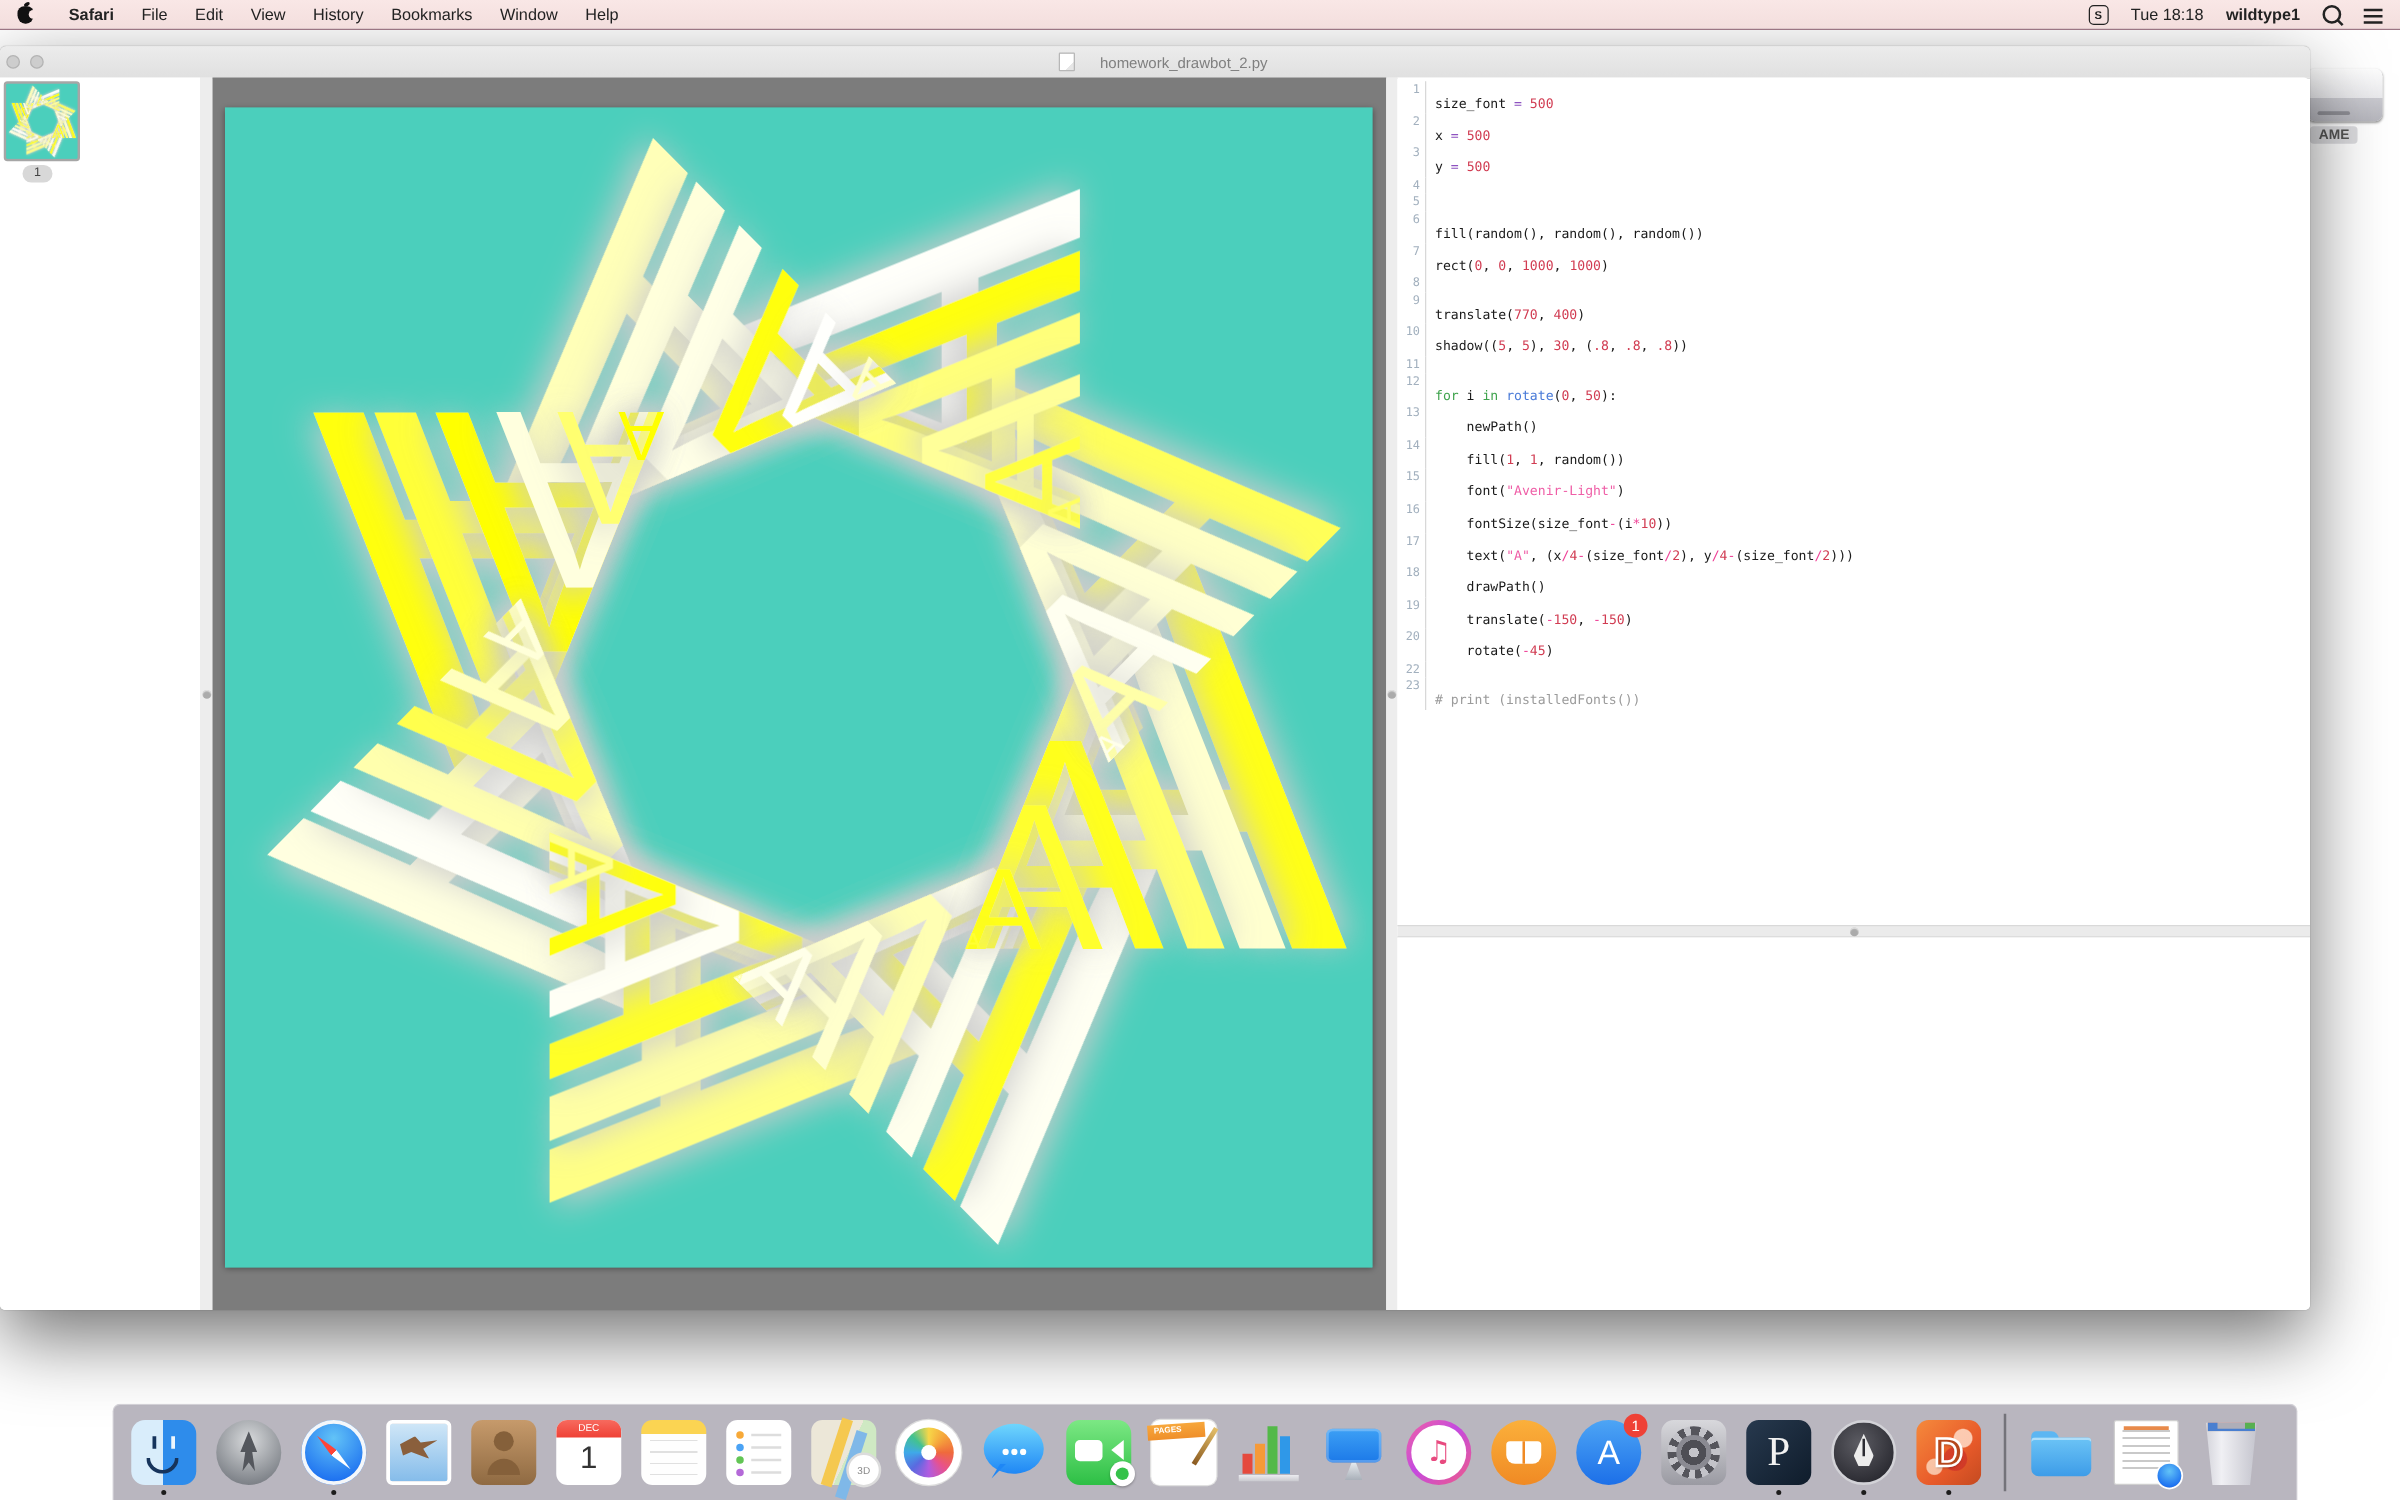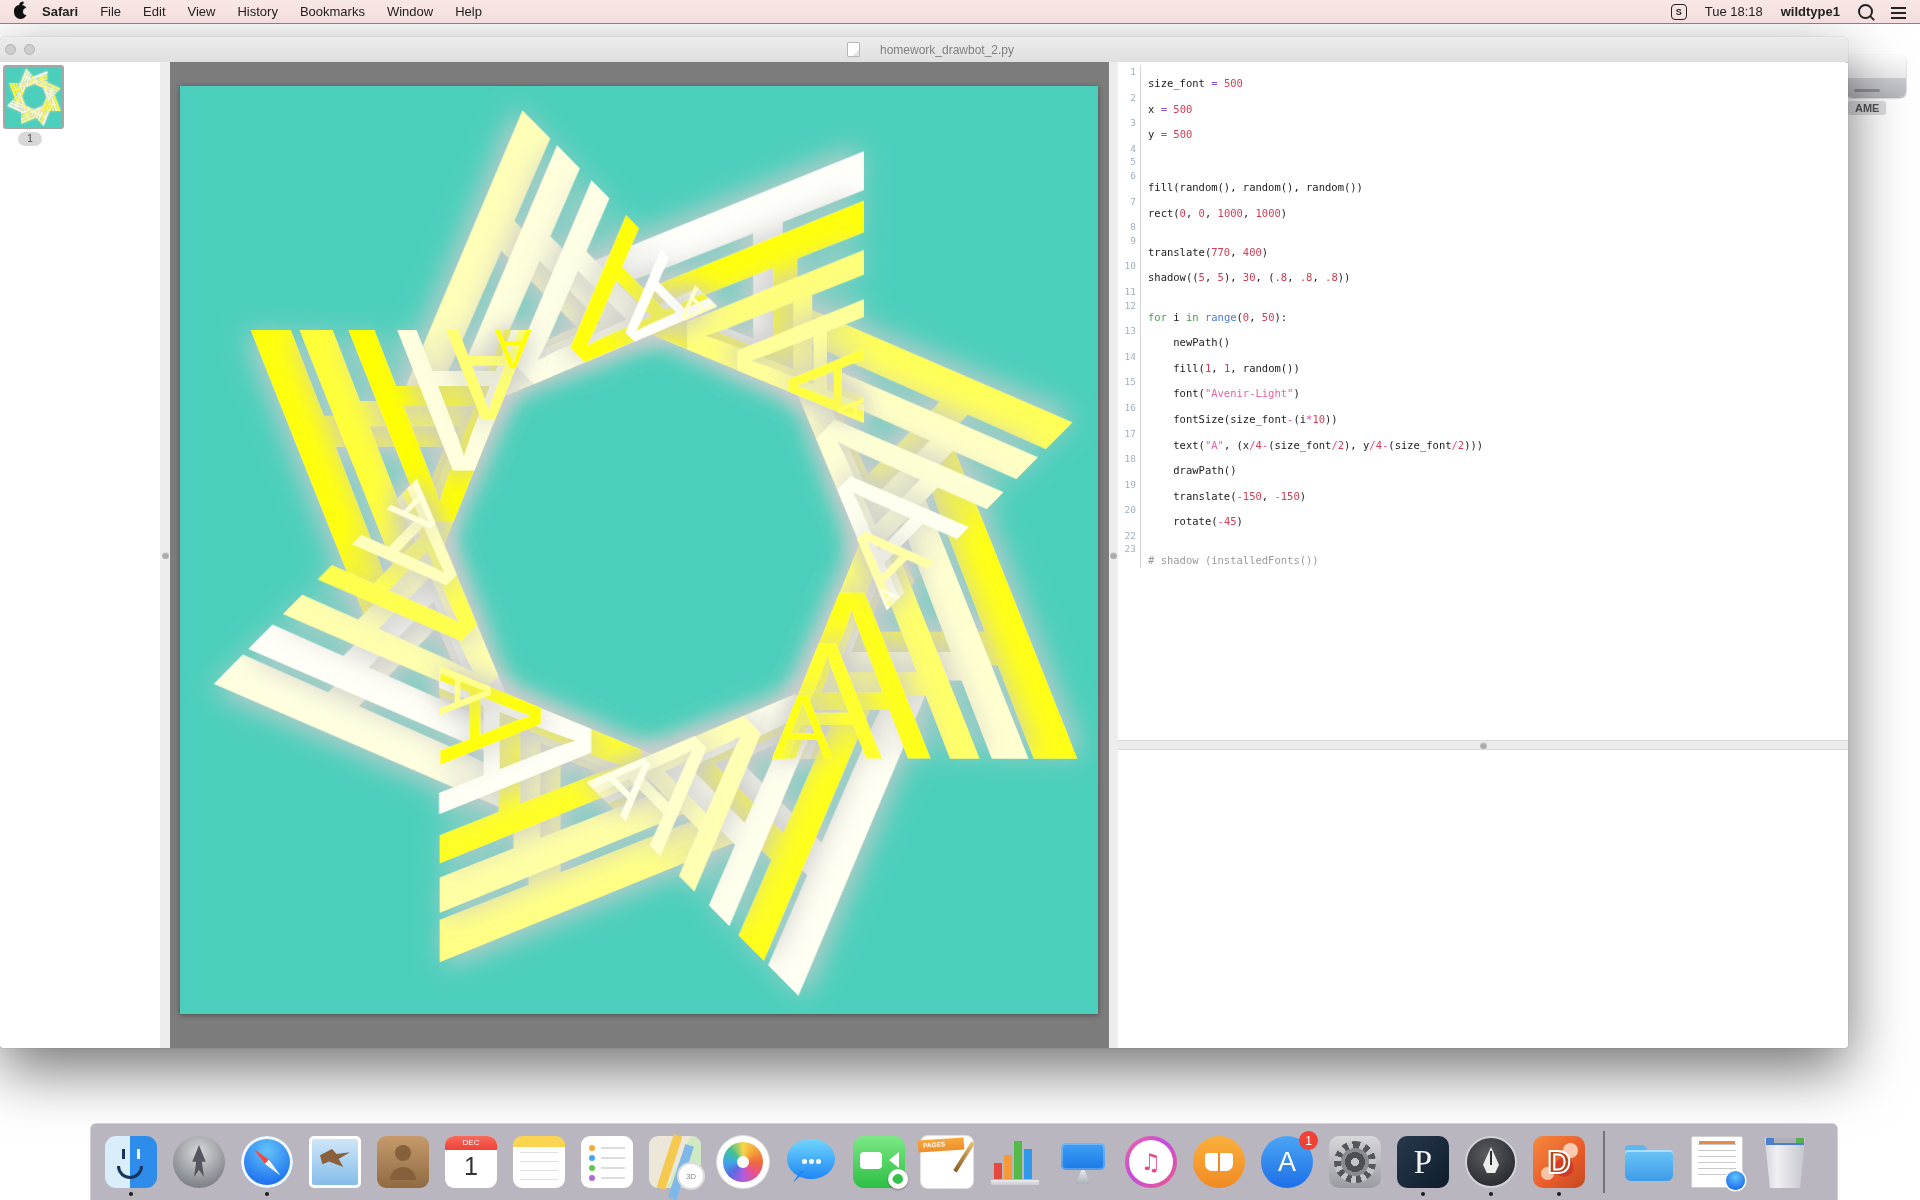--- a/index.html
+++ b/index.html
@@ -9,21 +9,21 @@
       radial-gradient(420px 260px at 1060px 1075px, rgba(175,162,145,.60), transparent 70%),
       radial-gradient(300px 220px at 40px 1120px, rgba(122,105,85,.50), transparent 70%),
       radial-gradient(90px 320px at 1916px 940px, rgba(120,112,128,.55), transparent 75%),
       radial-gradient(200px 500px at 1560px 1150px, rgba(96,90,104,.45), transparent 75%),
       linear-gradient(180deg,#b9abc2 0,#a röhr 0) ,
       linear-gradient(180deg,#b9abc2 0,#9c8ca8 110px,#5a5164 280px,#2c2833 430px,#17161b 620px,#141419 100%);}
   
   #menubar{position:absolute;left:0;top:0;width:1920px;height:23px;z-index:60;
     background:linear-gradient(#f9e7e6,#f3dedd);border-bottom:1px solid #9b7583;
     display:flex;align-items:center;font-size:13px;color:#222;}
-  .mb-left{display:flex;align-items:center;gap:0;}
+  .mb-left{display:flex;align-items:center;gap:13px;}
   .mb-item{padding:0 11px;line-height:23px;}
   .mb-app{font-weight:bold;}
   .apple-logo{width:13px;height:14px;background:#111;border-radius:40% 40% 48% 48%;position:relative;margin:0 4px 0 14px;}
   .apple-logo::before{content:"";position:absolute;width:5px;height:3px;background:#111;border-radius:50%;top:-3px;left:5px;transform:rotate(-30deg);}
   .apple-logo::after{content:"";position:absolute;width:7px;height:7px;background:#f8e4e3;border-radius:50%;right:-3px;top:3px;}
   .mb-right{margin-left:auto;display:flex;align-items:center;gap:18px;padding-right:14px;}
   .shield{width:14px;height:14px;border:1.5px solid #222;border-radius:4px;font-size:9px;font-weight:bold;
     display:flex;align-items:center;justify-content:center;color:#222;}
   .mb-user{font-weight:bold;}
   .spotlight{width:11px;height:11px;border:2px solid #222;border-radius:50%;position:relative;}
@@ -357,31 +357,31 @@
           <div class="cl"><span class="ln">2</span><span class="ct"><span class="tk-p">x </span><span class="tk-eq">=</span><span class="tk-p"> </span><span class="tk-n">500</span></span></div>
           <div class="cl"><span class="ln">3</span><span class="ct"><span class="tk-p">y </span><span class="tk-eq">=</span><span class="tk-p"> </span><span class="tk-n">500</span></span></div>
           <div class="cl"><span class="ln">4</span><span class="ct"></span></div>
           <div class="cl"><span class="ln">5</span><span class="ct"></span></div>
           <div class="cl"><span class="ln">6</span><span class="ct"><span class="tk-p">fill(random(), random(), random())</span></span></div>
           <div class="cl"><span class="ln">7</span><span class="ct"><span class="tk-p">rect(</span><span class="tk-n">0</span><span class="tk-p">, </span><span class="tk-n">0</span><span class="tk-p">, </span><span class="tk-n">1000</span><span class="tk-p">, </span><span class="tk-n">1000</span><span class="tk-p">)</span></span></div>
           <div class="cl"><span class="ln">8</span><span class="ct"></span></div>
           <div class="cl"><span class="ln">9</span><span class="ct"><span class="tk-p">translate(</span><span class="tk-n">770</span><span class="tk-p">, </span><span class="tk-n">400</span><span class="tk-p">)</span></span></div>
           <div class="cl"><span class="ln">10</span><span class="ct"><span class="tk-p">shadow((</span><span class="tk-n">5</span><span class="tk-p">, </span><span class="tk-n">5</span><span class="tk-p">), </span><span class="tk-n">30</span><span class="tk-p">, (</span><span class="tk-n">.8</span><span class="tk-p">, </span><span class="tk-n">.8</span><span class="tk-p">, </span><span class="tk-n">.8</span><span class="tk-p">))</span></span></div>
           <div class="cl"><span class="ln">11</span><span class="ct"></span></div>
-          <div class="cl"><span class="ln">12</span><span class="ct"><span class="tk-k">for</span><span class="tk-p"> i </span><span class="tk-k">in</span><span class="tk-p"> </span><span class="tk-b">range</span><span class="tk-p">(</span><span class="tk-n">0</span><span class="tk-p">, </span><span class="tk-n">50</span><span class="tk-p">):</span></span></div>
+          <div class="cl"><span class="ln">12</span><span class="ct"><span class="tk-k">for</span><span class="tk-p"> i </span><span class="tk-k">in</span><span class="tk-p"> </span><span class="tk-b">rotate</span><span class="tk-p">(</span><span class="tk-n">0</span><span class="tk-p">, </span><span class="tk-n">50</span><span class="tk-p">):</span></span></div>
           <div class="cl"><span class="ln">13</span><span class="ct"><span class="tk-p">    newPath()</span></span></div>
           <div class="cl"><span class="ln">14</span><span class="ct"><span class="tk-p">    fill(</span><span class="tk-n">1</span><span class="tk-p">, </span><span class="tk-n">1</span><span class="tk-p">, random())</span></span></div>
           <div class="cl"><span class="ln">15</span><span class="ct"><span class="tk-p">    font(</span><span class="tk-s">"Avenir-Light"</span><span class="tk-p">)</span></span></div>
           <div class="cl"><span class="ln">16</span><span class="ct"><span class="tk-p">    fontSize(size_font</span><span class="tk-o">-</span><span class="tk-p">(i</span><span class="tk-o">*</span><span class="tk-n">10</span><span class="tk-p">))</span></span></div>
           <div class="cl"><span class="ln">17</span><span class="ct"><span class="tk-p">    text(</span><span class="tk-s">"A"</span><span class="tk-p">, (x</span><span class="tk-o">/</span><span class="tk-n">4</span><span class="tk-o">-</span><span class="tk-p">(size_font</span><span class="tk-o">/</span><span class="tk-n">2</span><span class="tk-p">), y</span><span class="tk-o">/</span><span class="tk-n">4</span><span class="tk-o">-</span><span class="tk-p">(size_font</span><span class="tk-o">/</span><span class="tk-n">2</span><span class="tk-p">)))</span></span></div>
           <div class="cl"><span class="ln">18</span><span class="ct"><span class="tk-p">    drawPath()</span></span></div>
           <div class="cl"><span class="ln">19</span><span class="ct"><span class="tk-p">    translate(</span><span class="tk-o">-</span><span class="tk-n">150</span><span class="tk-p">, </span><span class="tk-o">-</span><span class="tk-n">150</span><span class="tk-p">)</span></span></div>
           <div class="cl"><span class="ln">20</span><span class="ct"><span class="tk-p">    rotate(</span><span class="tk-o">-</span><span class="tk-n">45</span><span class="tk-p">)</span></span></div>
           <div class="cl"><span class="ln">22</span><span class="ct"></span></div>
-          <div class="cl"><span class="ln">23</span><span class="ct"><span class="tk-c"># shadow (installedFonts())</span></span></div>
+          <div class="cl"><span class="ln">23</span><span class="ct"><span class="tk-c"># print (installedFonts())</span></span></div>
         </div>
     </div>
 
     <div class="hsplit">
       <span class="grip-dot"></span>
     </div>
 
     <div class="output-pane"></div>
   </div>
 

